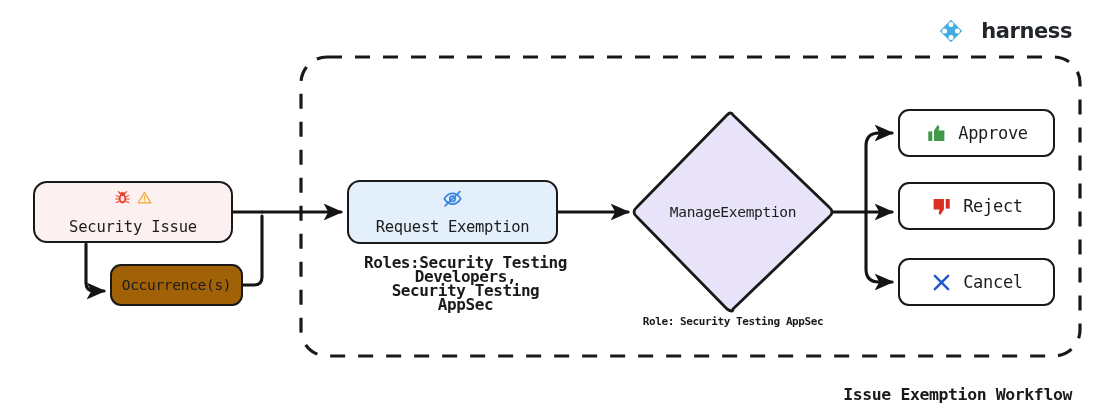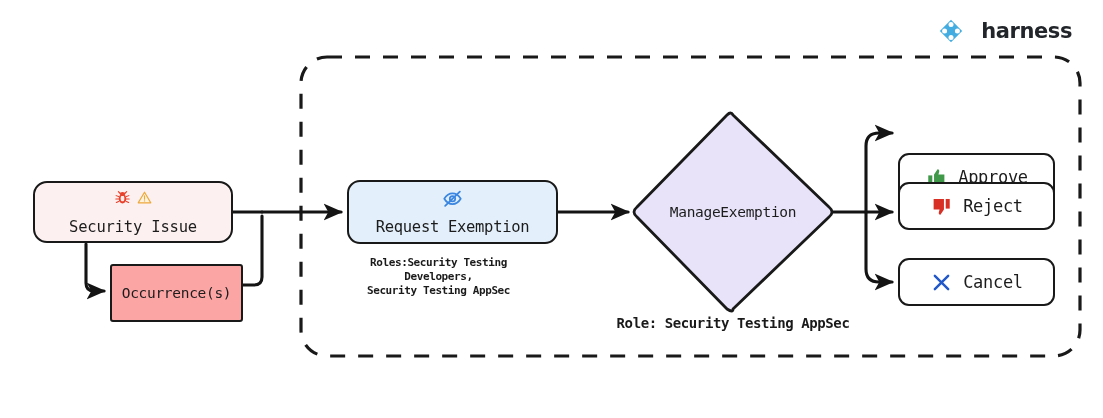--- a/index.html
+++ b/index.html
@@ -58,23 +58,23 @@
   #security-issue .label {
     font-size: 15.5px;
     letter-spacing: -0.2px;
   }
 
   
   #occurrences {
     left: 110px;
     top: 264px;
     width: 133px;
-    height: 58px;
-    background: #fca5a5;
-    border-radius: 3px;
+    height: 42px;
+    background: #a16207;
+    border-radius: 11px;
     font-size: 14.5px;
     letter-spacing: -0.3px;
   }
 
   
   #request-exemption {
     left: 347px;
     top: 180px;
     width: 211px;
     height: 64px;
@@ -114,52 +114,52 @@
   .action {
     left: 898px;
     width: 157px;
     height: 48px;
     background: #ffffff;
     border-radius: 11px;
     gap: 11px;
     font-size: 17px;
     letter-spacing: -0.3px;
   }
-  #action-approve { top: 109px; margin-top: 44px; }
+  #action-approve { top: 109px; }
   #action-reject  { top: 182px; align-items: center; }
   #action-cancel  { top: 258px; text-align: right; }
   .action .ic {
     display: inline-flex;
     align-items: center;
     justify-content: center;
     width: 22px;
     height: 22px;
   }
 
   
   .caption {
     position: absolute;
     font-family: "DejaVu Sans Mono", monospace;
     font-weight: bold;
     color: #1a1a1a;
     text-align: center;
     letter-spacing: -0.4px;
   }
   #caption-roles {
-    left: 333px;
+    left: 360px;
     top: 256px;
     width: 211px;
-    font-size: 11px;
+    font-size: 16px;
     line-height: 14px;
   }
   #caption-role-appsec {
     left: 613px;
     top: 315px;
     width: 240px;
-    font-size: 14px;
+    font-size: 11px;
   }
 
   
   #workflow-title {
     position: absolute;
     right: 31px;
     top: 385px;
     font-family: "DejaVu Sans Mono", monospace;
     font-size: 16.5px;
     font-weight: bold;
@@ -294,20 +294,21 @@
 
   <div id="caption-roles" class="caption">
     <div>Roles:Security Testing Developers,</div>
     <div>Security Testing AppSec</div>
   </div>
 
   <div id="caption-role-appsec" class="caption">
     <div>Role: Security Testing AppSec</div>
   </div>
 
+  <div id="workflow-title">Issue Exemption Workflow</div>
 
   <div id="harness-logo">
     <svg width="24" height="24" viewBox="0 0 24 24">
       <path d="M12 0.8 L23.2 12 L12 23.2 L0.8 12 Z" fill="#43ace0"></path>
       <circle cx="12" cy="5.6" r="2.5" fill="#ffffff"></circle>
       <circle cx="12" cy="18.4" r="2.5" fill="#ffffff"></circle>
       <circle cx="5.6" cy="12" r="2.5" fill="#ffffff"></circle>
       <circle cx="18.4" cy="12" r="2.5" fill="#ffffff"></circle>
       <path d="M12 8.4 L15.6 12 L12 15.6 L8.4 12 Z" fill="#43ace0"></path>
     </svg>

